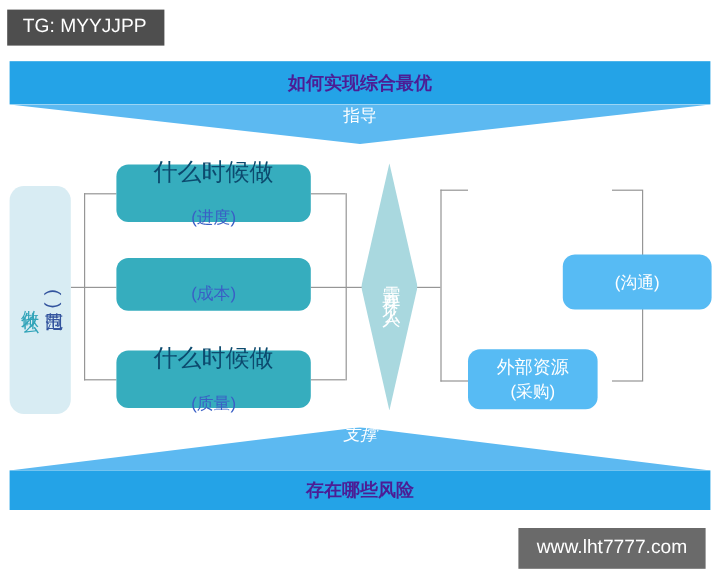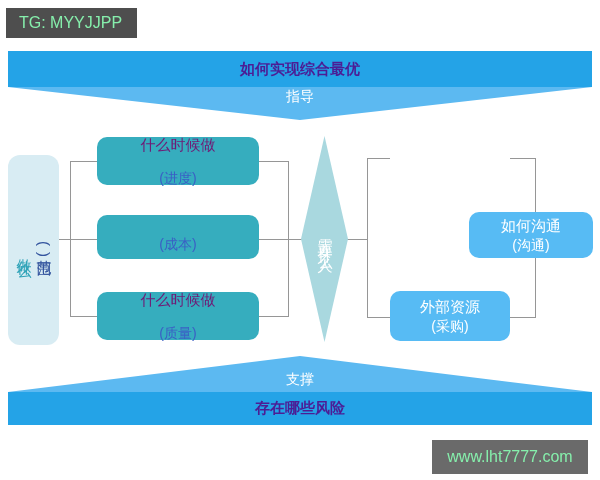--- a/index.html
+++ b/index.html
@@ -16,61 +16,61 @@
     --label-dark:#4E4E4E;
     --label-gray:#6A6A6A;
   }
   html,body{margin:0;padding:0;background:#fff;}
   #stage{
     position:relative;width:600px;height:480px;background:#ffffff;overflow:hidden;
     font-family:"Liberation Sans","DejaVu Sans",sans-serif;
   }
   .abs{position:absolute;}
   
-  .wm{color:#86efac;font-size:16px;display:flex;align-items:center;}
+  .wm{color:#ffffff;font-size:16px;display:flex;align-items:center;}
   #tg-label{left:6px;top:8px;width:131px;height:30px;background:var(--label-dark);padding-left:13px;box-sizing:border-box;}
   #site-label{left:432px;top:440px;width:156px;height:34px;background:var(--label-gray);justify-content:center;}
   
   .banner{left:8px;width:584px;background:var(--banner-blue);color:#4c1d95;font-size:15px;font-weight:bold;
           display:flex;align-items:center;justify-content:center;}
   #top-banner{top:51px;height:36px;}
   #bottom-banner{top:392px;height:33px;}
   
   .bigarrow{left:8px;width:584px;background:var(--arrow-blue);color:#fff;font-size:14px;
             display:flex;justify-content:center;}
   #guide-arrow{top:87px;height:33px;clip-path:polygon(0 0,100% 0,50% 100%);align-items:flex-start;}
   #guide-arrow .arrow-label{margin-top:1px;}
   #support-arrow{top:356px;height:36px;clip-path:polygon(50% 0,100% 100%,0 100%);align-items:flex-end;}
-  #support-arrow .arrow-label{margin-bottom:3px;}
+  #support-arrow .arrow-label{margin-bottom:20px;font-style:italic;}
   
   .line{background:var(--connector);}
   
   #scope-box{left:8px;top:155px;width:51px;height:190px;border-radius:12px;background:var(--scope-box-bg);
              display:flex;align-items:center;justify-content:center;gap:1px;}
   .vtext{writing-mode:vertical-rl;text-orientation:mixed;font-size:15px;letter-spacing:2px;}
   #scope-box .t1{color:var(--scope-title);}
   #scope-box .t2{color:var(--scope-subtitle);}
   
   .tbox{left:97px;width:162px;height:48px;border-radius:10px;background:var(--teal-box);
         display:flex;flex-direction:column;align-items:center;justify-content:center;line-height:1.3;}
-  .tbox .l1{color:#701a75;font-size:15px;text-align:center;}
+  .tbox .l1{color:#0c4a6e;font-size:20px;text-align:center;}
   .tbox .l2{color:var(--teal-subtitle);font-size:14px;font-weight:500;margin-top:15px;}
   
   #diamond{left:301px;top:136px;width:47px;height:206px;background:var(--diamond-bg);
            clip-path:polygon(50% 0,100% 50%,50% 100%,0 50%);
            display:flex;align-items:center;justify-content:center;}
   #diamond .vtext{color:#fff;letter-spacing:5px;font-size:15px;}
   
   .rbox{border-radius:10px;background:var(--right-box);color:#fff;
         display:flex;flex-direction:column;align-items:center;justify-content:center;line-height:1.3;}
   .rbox .l1{font-size:15px;}
   .rbox .l2{font-size:14px;}
   #rbox1{left:390px;top:134px;width:120px;height:48px;}
   #rbox2{left:469px;top:212px;width:124px;height:46px;}
-  #rbox3{left:390px;top:291px;width:120px;height:50px;}
+  #rbox3{left:390px;top:291px;width:108px;height:50px;}
 </style>
 </head>
 <body>
 
 <div id="stage">
 
   <div class="abs wm" id="tg-label">
     <span>TG: MYYJJPP</span>
   </div>
 
@@ -115,21 +115,20 @@
   <div class="abs tbox" style="top:292px;">
     <span class="l1">什么时候做</span>
     <span class="l2">(质量)</span>
   </div>
 
   <div class="abs" id="diamond">
     <span class="vtext">需要什么人</span>
   </div>
 
   <div class="abs rbox" id="rbox2">
-    <span class="l1">如何沟通</span>
     <span class="l2">(沟通)</span>
   </div>
   <div class="abs rbox" id="rbox3">
     <span class="l1">外部资源</span>
     <span class="l2">(采购)</span>
   </div>
 
   <div class="abs bigarrow" id="support-arrow">
     <span class="arrow-label">支撑</span>
   </div>

